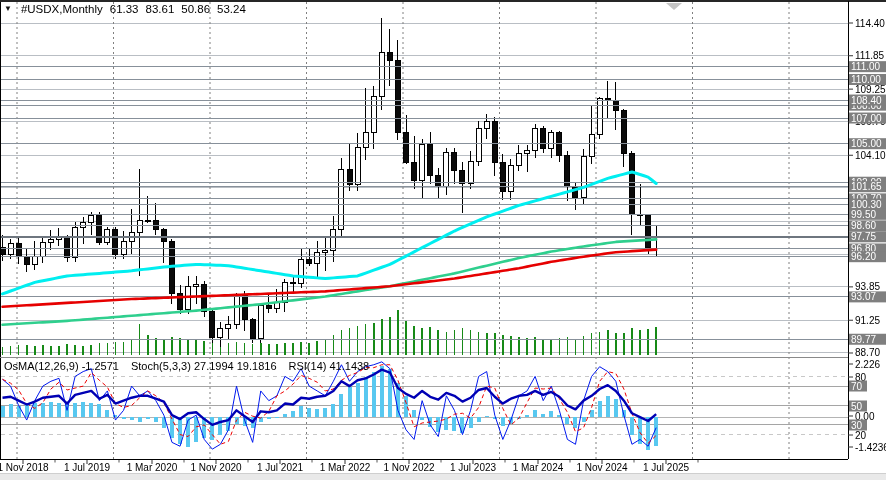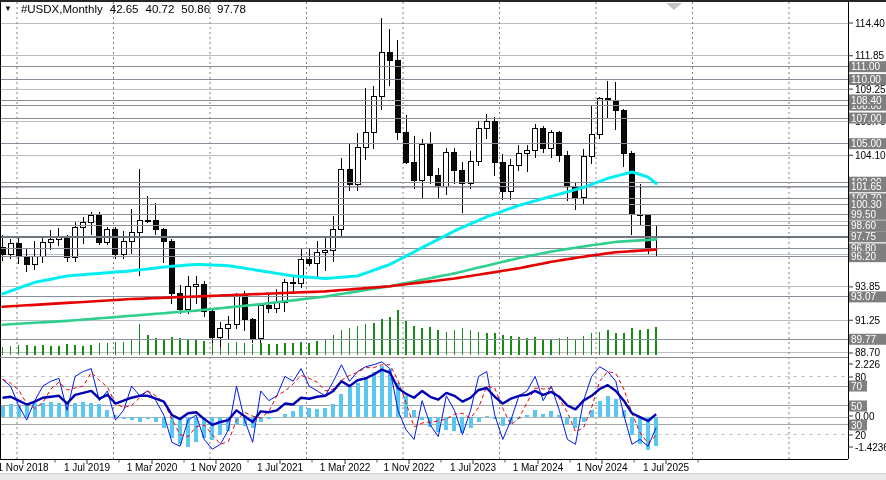--- a/index.html
+++ b/index.html
@@ -532,20 +532,25 @@
     <polygon points="666,3 682,3 674,10" fill="#c4c4c4"></polygon>
     <rect class="hit" x="1" y="2" width="847" height="355"></rect>
     <rect class="hit" x="1" y="358" width="847" height="101"></rect>
     <rect class="hit" x="848" y="0" width="38" height="460"></rect>
     <rect class="hit" x="0" y="459" width="886" height="15"></rect>
   </svg>
 
   <div class="title-bar">
     <span class="arrow">▼</span>
     <span>#USDX,Monthly</span>
-    <span>42.65</span>
-    <span>40.72</span>
+    <span>61.33</span>
+    <span>83.61</span>
     <span>50.86</span>
-    <span>97.78</span>
+    <span>53.24</span>
   </div>
 
+  <div class="ind-label">
+    <span>OsMA(12,26,9) -1.2571</span>
+    <span>Stoch(5,3,3) 27.1994 19.1816</span>
+    <span>RSI(14) 41.1438</span>
+  </div>
 
 </div>
 
 </body></html>

